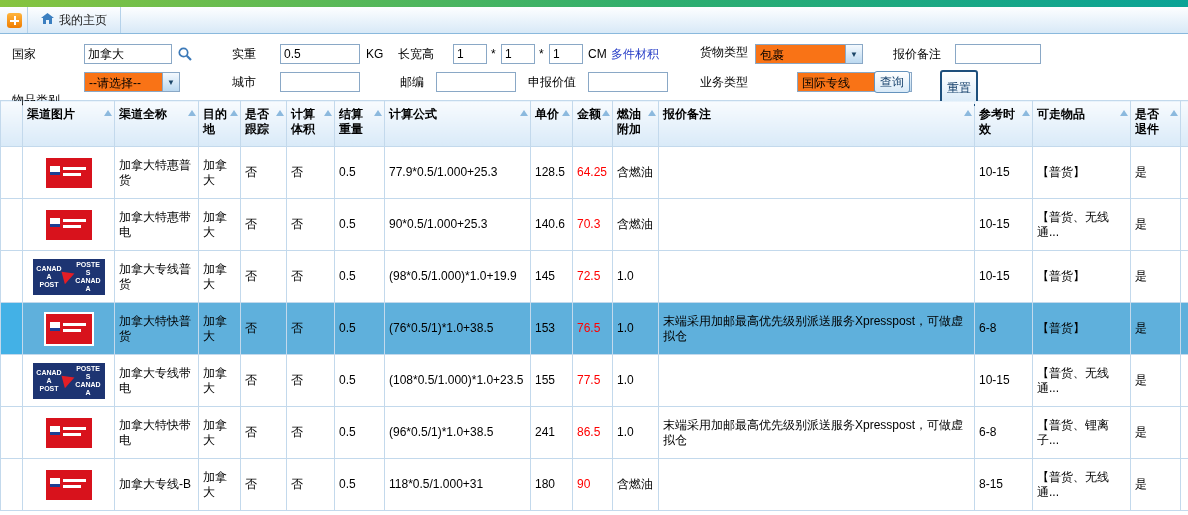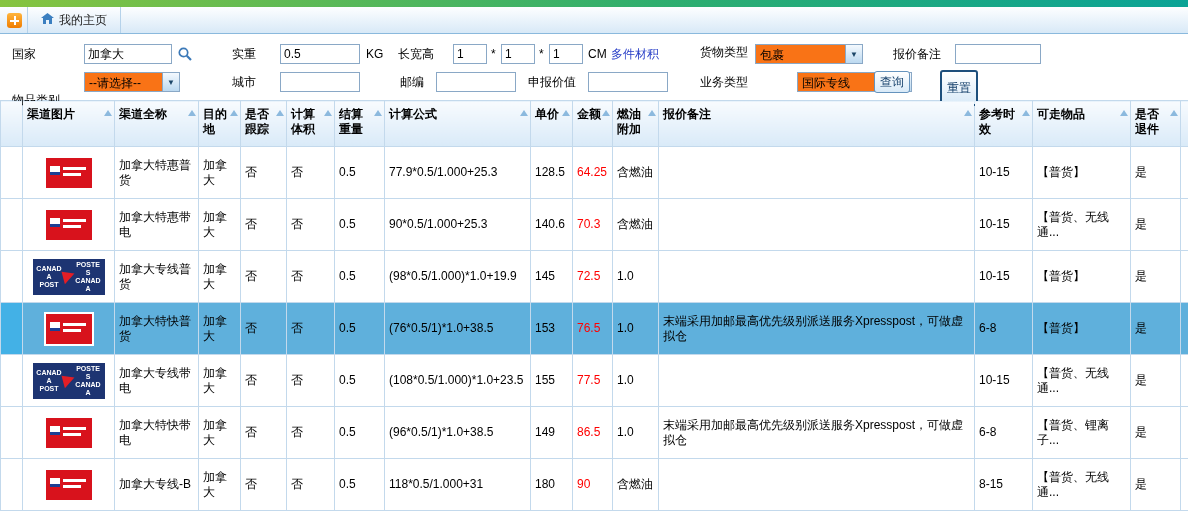--- a/index.html
+++ b/index.html
@@ -287,21 +287,21 @@
                 <span class="rd-em"></span>
                 <span class="rd-l1"></span>
                 <span class="rd-l2"></span>
               </div></div></td>
           <td class="c-name">加拿大特快带电</td>
           <td class="c-dest">加拿大</td>
           <td class="c-track">否</td>
           <td class="c-volume">否</td>
           <td class="c-weight">0.5</td>
           <td class="c-formula">(96*0.5/1)*1.0+38.5</td>
-          <td class="c-price">149</td>
+          <td class="c-price">241</td>
           <td class="c-amount">86.5</td>
           <td class="c-fuel">1.0</td>
           <td class="c-remark">末端采用加邮最高优先级别派送服务Xpresspost，可做虚拟仓</td>
           <td class="c-time">6-8</td>
           <td class="c-goods">【普货、锂离子...</td>
           <td class="c-returnable">是</td>
           <td class="cut"></td>
         </tr>
         <tr>
           <td class="sliver"></td>

